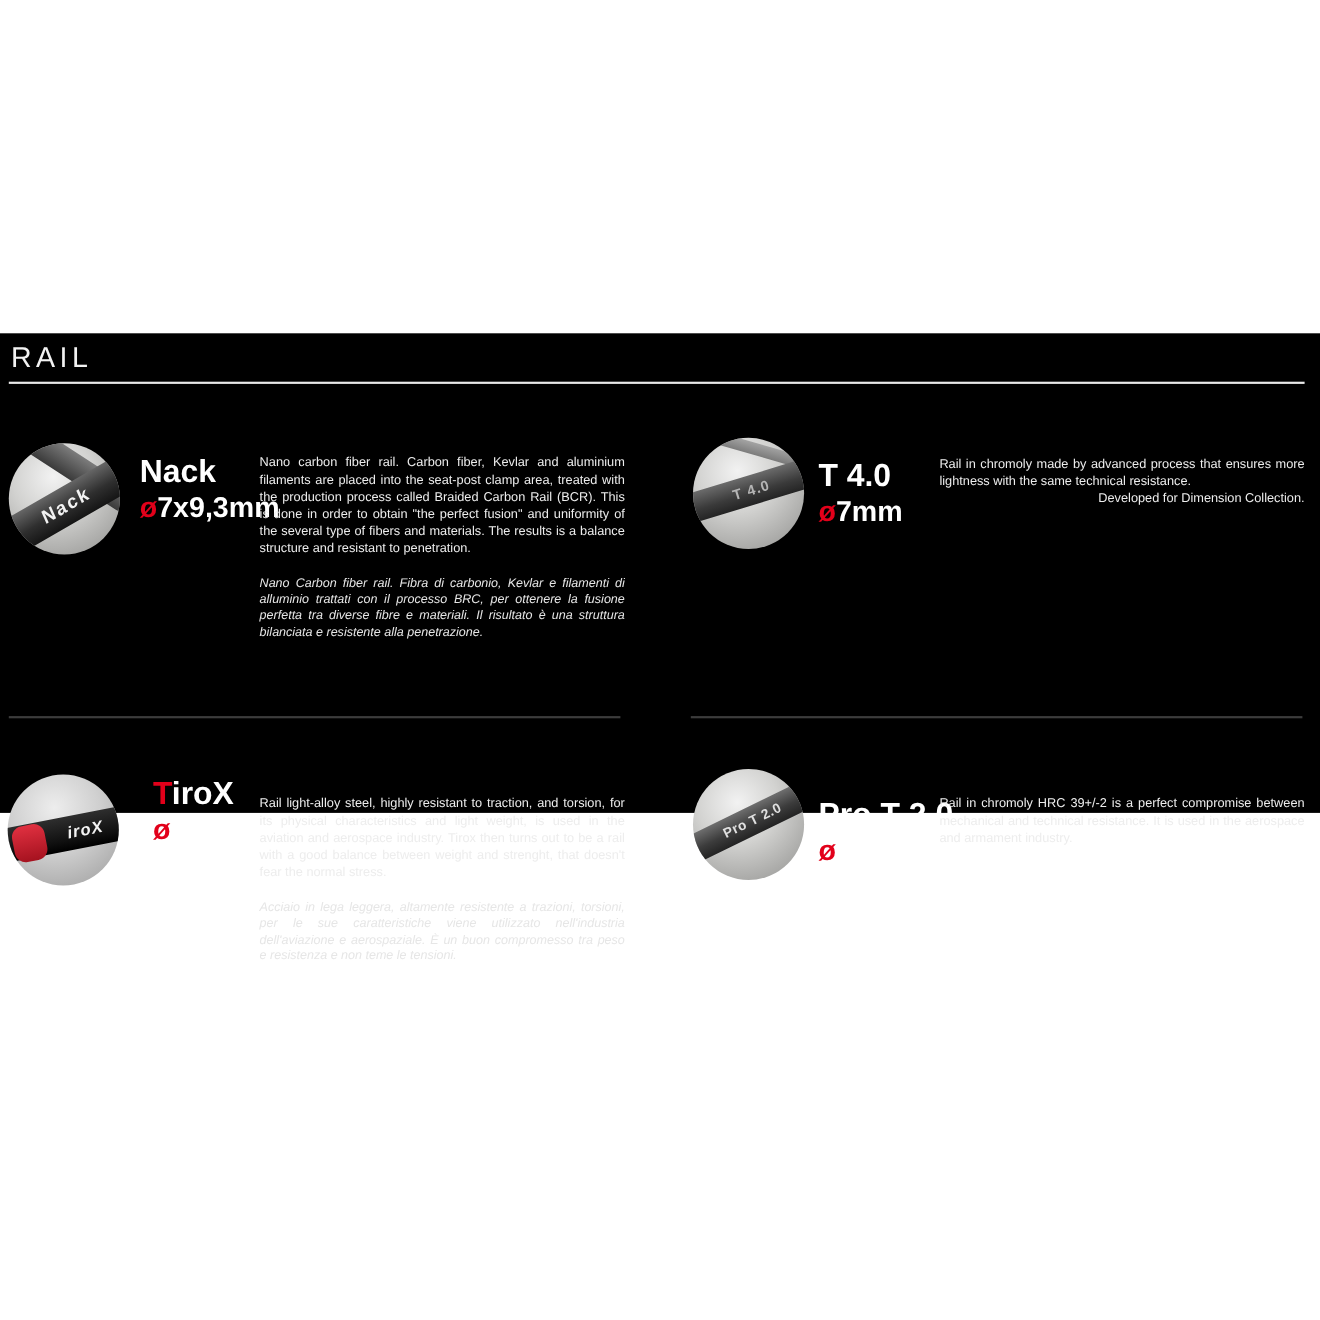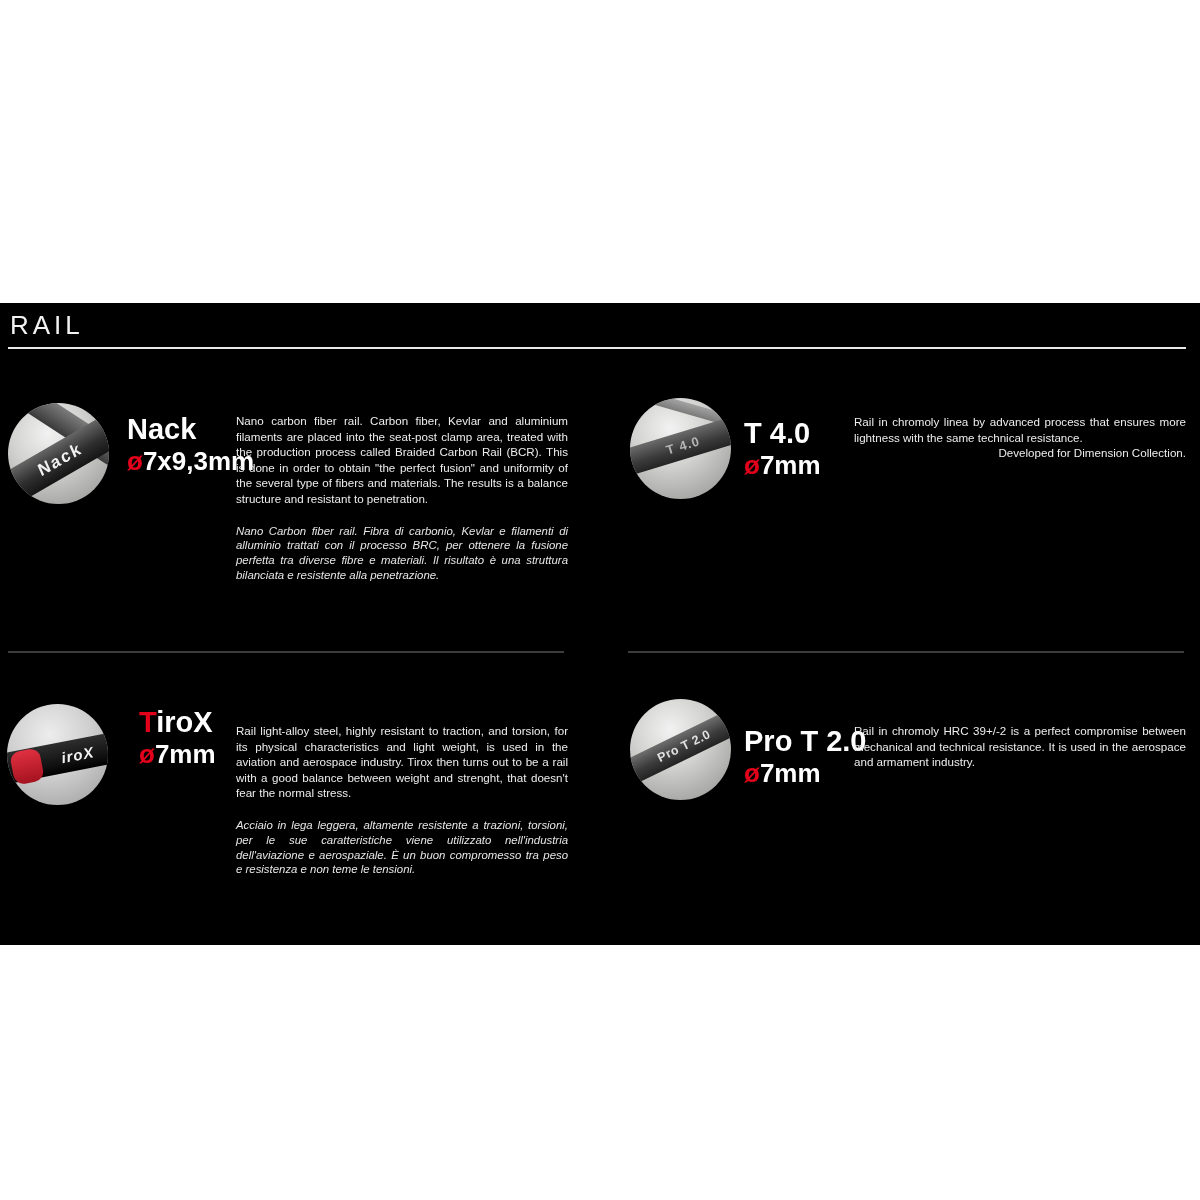--- a/index.html
+++ b/index.html
@@ -1,21 +1,21 @@
 <!DOCTYPE html>
 <html><head>
 <meta charset="utf-8">
 <style>
   html,body { margin:0; padding:0; background:#ffffff; }
   .page {
     position:relative; width:1200px; height:1200px; background:#ffffff;
     overflow:hidden; font-family:"Liberation Sans", sans-serif;
   }
   .band {
-    position:absolute; left:0; top:303px; width:1200px; height:642px;
+    position:absolute; left:0; top:303px; width:1200px; height:436px;
     background:#000000;
   }
   .section-title {
     position:absolute; left:10px; top:7px; margin:0;
     font-size:26px; font-weight:500; color:#f2f2f2; letter-spacing:4px;
   }
   .title-rule {
     position:absolute; left:8px; top:44px; width:1178px; height:2px;
     background:#e9e9e9; border:0; margin:0;
   }
@@ -113,21 +113,21 @@
         <div class="rail barA"></div>
         <div class="rail barB">
           <span class="rail-label">T 4.0</span>
         </div>
       </div>
       <div class="titleblock">
         <div class="card-title"><span class="accent"></span><span>T 4.0</span></div>
         <div class="card-diam"><span class="sym">ø</span><span>7mm</span></div>
       </div>
       <div class="textblock">
-        <p class="desc-en"><span>Rail in chromoly linea by advanced process that ensures more lightness with the same technical resistance.</span><span class="en2-line">Developed for Dimension Collection.</span></p>
+        <p class="desc-en"><span>Rail in chromoly made by advanced process that ensures more lightness with the same technical resistance.</span><span class="en2-line">Developed for Dimension Collection.</span></p>
       </div>
     </div>
 
     <div class="mid-rule left"></div>
     <div class="mid-rule right"></div>
 
     <div class="card card3">
       <div class="circle">
         <div class="rail barB">
           <span class="rail-label">iroX</span>

